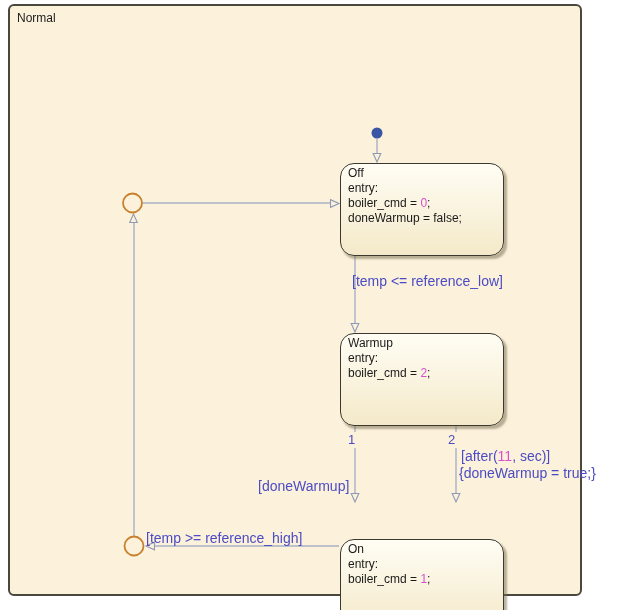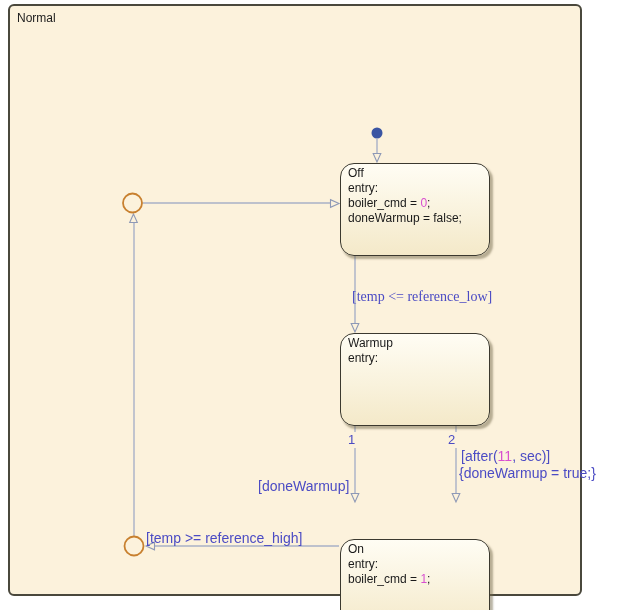--- a/index.html
+++ b/index.html
@@ -14,21 +14,21 @@
   html,body{margin:0;padding:0;}
   body{font-family:"Liberation Sans","DejaVu Sans",sans-serif;background:var(--page_bg);}
   .stage{position:relative;width:625px;height:610px;background:var(--page_bg);overflow:hidden;}
 
   .normal{position:absolute;left:8px;top:4px;width:570px;height:588px;
     background:var(--chart_bg);border:2px solid var(--normal_border);border-radius:6px;z-index:1;}
   .normal-label{position:absolute;left:7px;top:5px;font-size:12px;color:#1c1c1c;}
 
   .wires{position:absolute;left:0;top:0;z-index:2;}
 
-  .state{position:absolute;left:340px;width:150px;z-index:3;box-sizing:border-box;
+  .state{position:absolute;left:340px;width:164px;z-index:3;box-sizing:border-box;
     border:1.6px solid var(--state_border);border-radius:14px;
     background:linear-gradient(180deg,var(--state_fill_top) 0%,var(--state_fill_bottom) 100%);
     box-shadow:2.5px 3px 2px rgba(115,105,75,0.5);
     padding:2px 7px;font-size:12px;line-height:15px;color:var(--state_text);}
   .state-off{top:163px;height:93px;}
   .state-warmup{top:333px;height:93px;border-radius:14px;}
   .state-on{top:503px;height:91px;margin-top:36px;}
   .num{color:var(--number_pink);}
 
   .tlabel{position:absolute;z-index:4;font-size:14px;color:var(--label_blue);white-space:nowrap;}
@@ -76,29 +76,30 @@
   <div class="state state-off">
     <div><span>Off</span></div>
     <div><span>entry:</span></div>
     <div><span>boiler_cmd = </span><span class="num">0</span><span>;</span></div>
     <div><span>doneWarmup = false;</span></div>
   </div>
 
   <div class="state state-warmup">
     <div><span>Warmup</span></div>
     <div><span>entry:</span></div>
+    <div><span>boiler_cmd = </span><span class="num">2</span><span>;</span></div>
   </div>
 
   <div class="state state-on">
     <div><span>On</span></div>
     <div><span>entry:</span></div>
     <div><span>boiler_cmd = </span><span class="num">1</span><span>;</span></div>
   </div>
 
-  <div class="tlabel" style="left:352px;top:289px;font-family:Liberation Serif, serif;">[temp &lt;= reference_low]</div>
+  <div class="tlabel" style="left:352px;top:273px;">[temp &lt;= reference_low]</div>
 
   <div class="port" style="left:348px;top:432px;">1</div>
   <div class="port" style="left:448px;top:432px;">2</div>
 
   <div class="tlabel" style="left:258px;top:462px;margin-top:16px;">[doneWarmup]</div>
 
   <div class="tlabel" style="left:461px;top:448px;"><span>[after(</span><span class="num">11</span><span>, sec)]</span></div>
   <div class="tlabel" style="left:146px;top:530px;">[temp &gt;= reference_high]</div>
 
   <div class="tlabel" style="left:459px;top:465px;">{doneWarmup = true;}</div>

